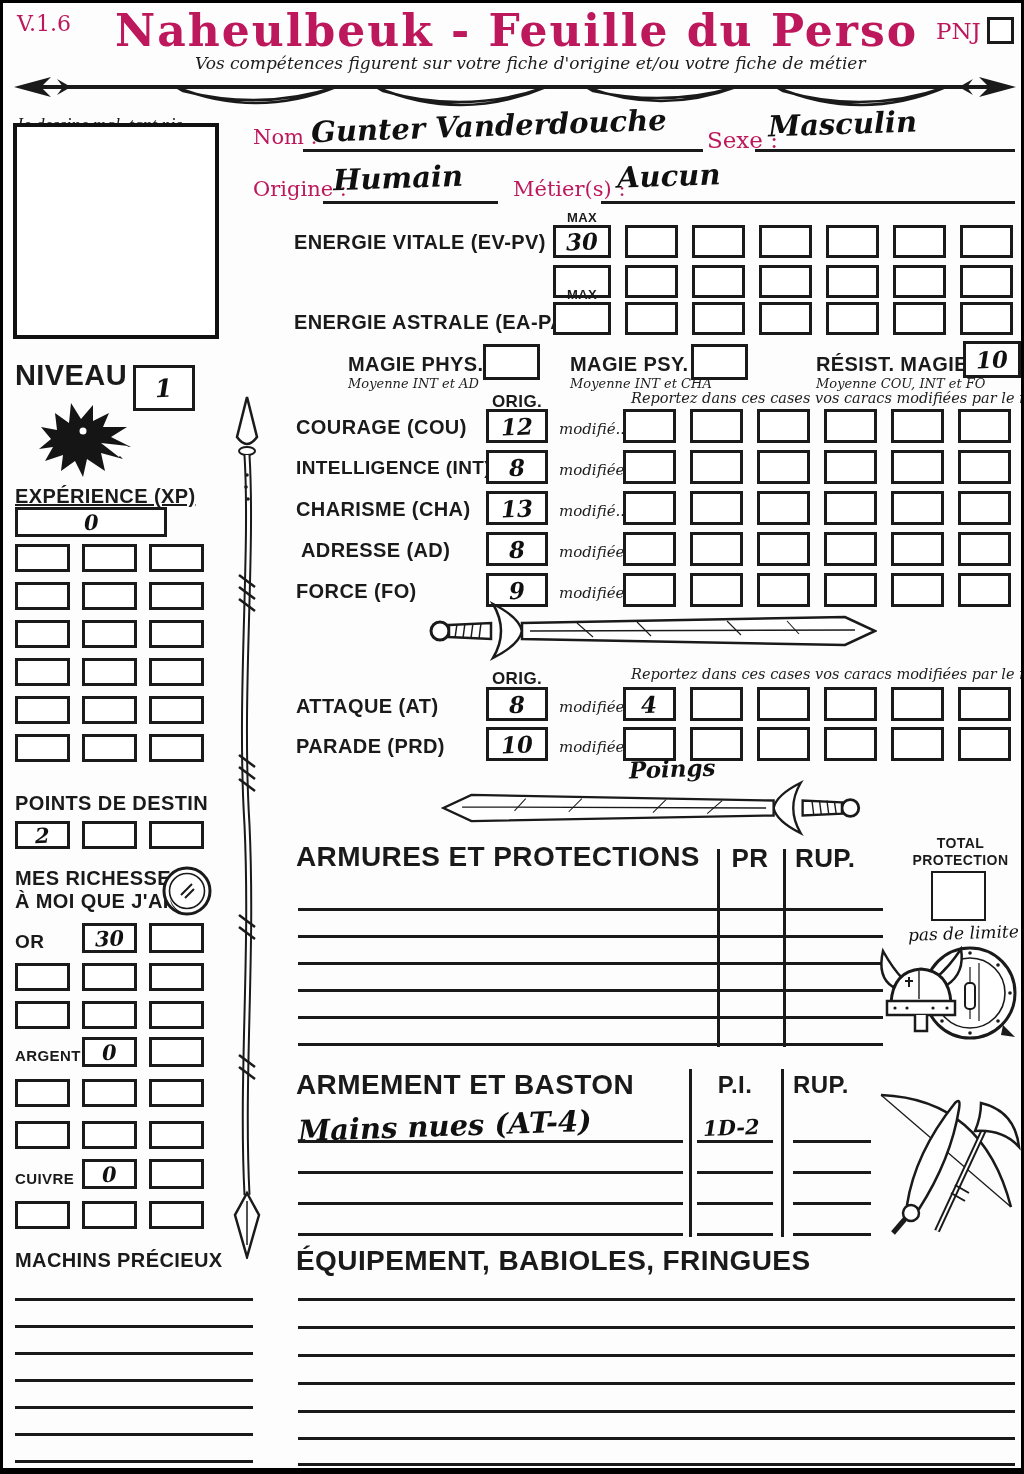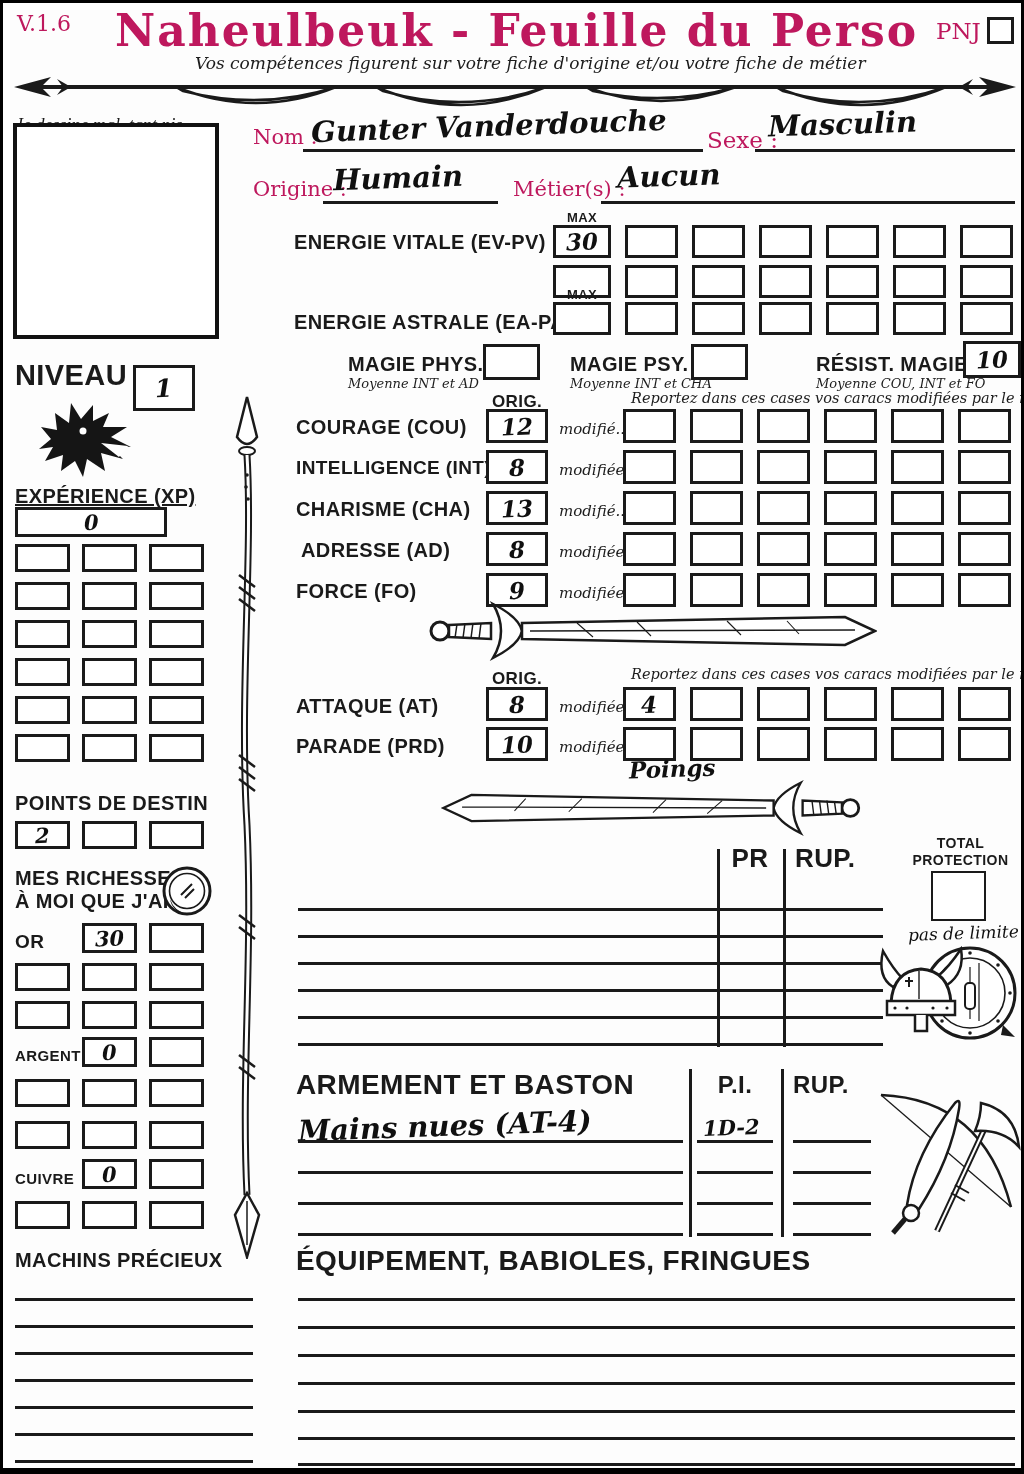--- a/index.html
+++ b/index.html
@@ -386,20 +386,21 @@
         <path d="M22,25 L64,23 L64,39 L22,37 Z" fill="#fff" stroke="#1a1a1a" stroke-width="2.5"></path>
         <path d="M30,24 L28,38 M38,23 L36,38 M46,23 L44,38 M54,23 L52,39" stroke="#1a1a1a" stroke-width="1.5"></path>
         <path d="M66,4 Q82,31 66,58 Q92,45 95,31 Q92,17 66,4 Z" fill="#fff" stroke="#1a1a1a" stroke-width="2.5"></path>
         <path d="M95,23 L418,17 L448,31 L418,45 L95,39 Z" fill="#fff" stroke="#1a1a1a" stroke-width="2.5"></path>
         <path d="M103,31 L428,30" stroke="#1a1a1a" stroke-width="1.4"></path>
         <path d="M150,23 L166,37 M210,22 L224,36 M300,21 L314,35 M360,21 L372,34" stroke="#1a1a1a" stroke-width="1.1"></path>
       </g>
     </svg>
   </div>
 
+  <div class="abs hd" style="left:293px;top:838px;font-size:28px;">ARMURES ET PROTECTIONS</div>
   <div class="abs vln" style="left:714px;top:846px;height:198px;"></div>
   <div class="abs vln" style="left:780px;top:846px;height:198px;"></div>
   <div class="abs hd ctr" style="left:716px;top:840px;width:62px;font-size:26px;">PR</div>
   <div class="abs hd" style="left:792px;top:840px;font-size:26px;">RUP.</div>
 
   <div class="abs ln" style="left:295px;top:905px;width:585px;"></div>
     <div class="abs ln" style="left:722px;top:905px;width:48px;"></div>
     <div class="abs ln" style="left:790px;top:905px;width:78px;"></div>
   <div class="abs ln" style="left:295px;top:932px;width:585px;"></div>
     <div class="abs ln" style="left:722px;top:932px;width:48px;"></div>

